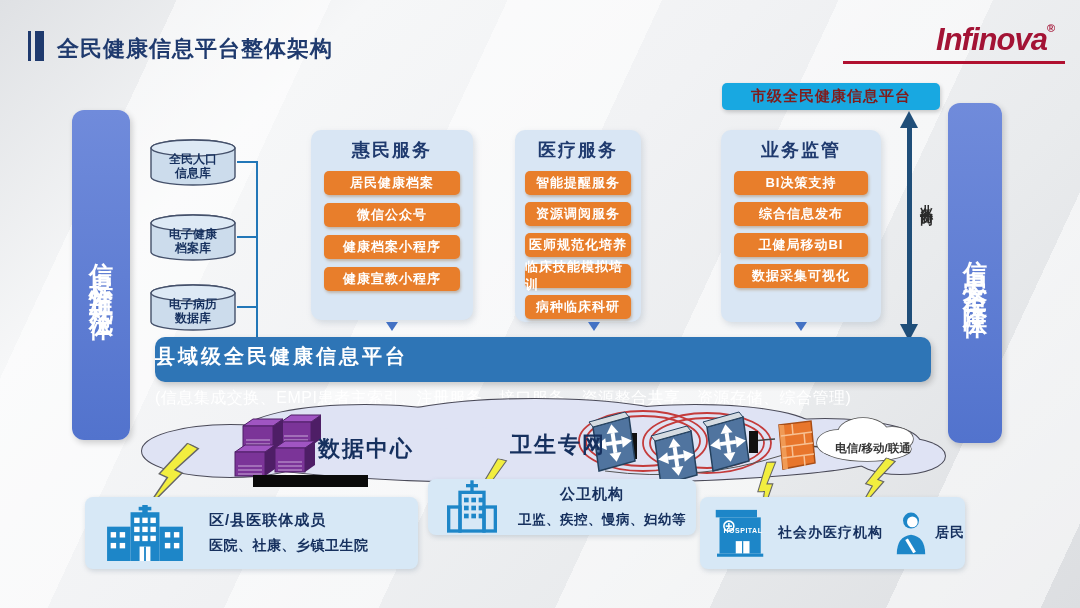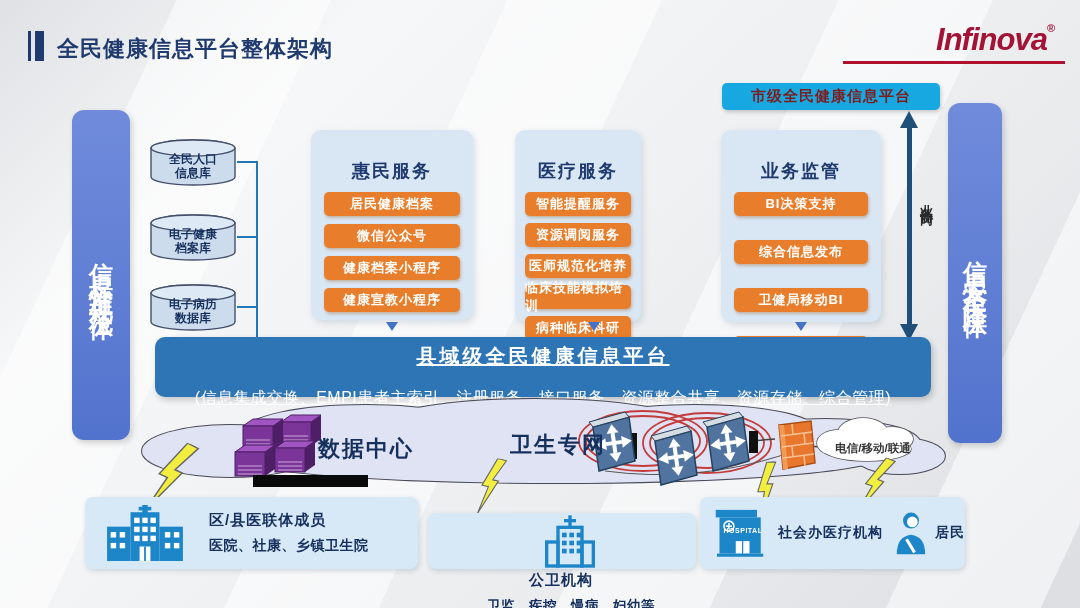--- a/index.html
+++ b/index.html
@@ -30,21 +30,21 @@
   .pillar-right { left:948px; top:103px; width:54px; height:340px; }
 
   
   .db { width:90px; height:48px; }
   .db-label { width:90px; text-align:center; font-size:12px; font-weight:bold; color:#16305e;
     line-height:1.2; white-space:pre-line; }
   .conn { background:#2277b8; }
 
   
   .svc-col { background:#d9e6f4; border-radius:10px; box-shadow:2px 3px 6px rgba(120,140,160,.25);
-    display:flex; flex-direction:column; align-items:center; padding-top:29px; }
+    display:flex; flex-direction:column; align-items:center; padding-top:8px; }
   .svc-title { font-size:18px; font-weight:bold; color:#1f3a6e; letter-spacing:2px; margin-bottom:9px; }
   .svc-btns { display:flex; flex-direction:column; gap:8px; align-items:center; width:100%; }
   .svc-btn { width:84%; height:24px; background:#e87e2b; border-radius:5px; color:#fff;
     font-size:13px; font-weight:bold; display:flex; align-items:center; justify-content:center;
     letter-spacing:1px; box-shadow:1px 2px 3px rgba(150,90,30,.35); }
   .col1 { left:311px; top:130px; width:162px; height:190px; }
   .col2 { left:515px; top:130px; width:126px; height:192px; }
   .col3 { left:721px; top:130px; width:160px; height:192px; }
   .down-tri { width:0; height:0; border-left:6px solid transparent; border-right:6px solid transparent;
     border-top:9px solid #4472c4; }
@@ -57,35 +57,35 @@
   
   .v-shaft { left:907px; top:126px; width:5px; height:200px; background:#1f4e79; }
   .v-head-up { left:900px; top:111px; width:0; height:0; border-left:9px solid transparent;
     border-right:9px solid transparent; border-bottom:17px solid #1f4e79; }
   .v-head-dn { left:900px; top:324px; width:0; height:0; border-left:9px solid transparent;
     border-right:9px solid transparent; border-top:17px solid #1f4e79; }
   .v-label { left:917px; top:194px; writing-mode:vertical-rl; font-size:13px; color:#2a2a2a;
     font-weight:600; letter-spacing:3px; }
 
   
-  .county { left:155px; top:337px; width:776px; height:60px; background:#2e75b6; border-radius:10px;
-    color:#fff; text-align:center; box-shadow:2px 3px 6px rgba(0,0,0,.2);text-decoration:underline; }
+  .county { left:155px; top:337px; width:776px; height:45px; background:#2e75b6; border-radius:10px;
+    color:#fff; text-align:left; box-shadow:2px 3px 6px rgba(0,0,0,.2); }
   .county-title { margin-top:6px; font-size:20px; font-weight:bold; letter-spacing:3px; }
   .county-sub { margin-top:18px; font-size:16px; letter-spacing:.5px; }
 
   
   .cloud-txt { font-size:22px; font-weight:bold; color:#16305e; letter-spacing:2px; }
   .carrier-txt { left:824px; top:441px; width:98px; text-align:center; font-size:11.5px;
     font-weight:600; color:#333; }
 
   
   .site { background:#d7e8f6; border-radius:8px; display:flex; align-items:center;
     box-shadow:1px 2px 5px rgba(120,140,160,.3); }
   .site-a { left:85px;  top:497px; width:333px; height:72px; }
-  .site-b { left:428px; top:513px; width:268px; height:56px;flex-direction:column; }
+  .site-b { left:428px; top:479px; width:268px; height:56px; }
   .site-c { left:700px; top:497px; width:265px; height:72px; }
   .site-text { display:flex; flex-direction:column; gap:7px; }
   .site-title { font-size:15px; font-weight:600; color:#16305e; letter-spacing:1px; }
   .site-sub { font-size:14px; font-weight:600; color:#16305e; letter-spacing:.5px; }
   .hospital-sign { position:absolute; left:14px; top:30px; width:58px; text-align:center;
     font-size:7px; color:#fff; letter-spacing:.5px; font-weight:bold; }
 </style>
 </head>
 <body>
 
@@ -146,21 +146,21 @@
       <div class="svc-btn">智能提醒服务</div>
       <div class="svc-btn">资源调阅服务</div>
       <div class="svc-btn">医师规范化培养</div>
       <div class="svc-btn">临床技能模拟培训</div>
       <div class="svc-btn">病种临床科研</div>
     </div>
   </div>
 
   <div class="abs svc-col col3">
     <div class="svc-title">业务监管</div>
-    <div class="svc-btns" style="gap:24px">
+    <div class="svc-btns" style="gap:7px">
       <div class="svc-btn">BI决策支持</div>
       <div class="svc-btn">综合信息发布</div>
       <div class="svc-btn">卫健局移动BI</div>
       <div class="svc-btn">数据采集可视化</div>
     </div>
   </div>
 
   <div class="abs down-tri" style="left:386px;top:322px"></div>
   <div class="abs down-tri" style="left:588px;top:322px"></div>
   <div class="abs down-tri" style="left:795px;top:322px"></div>

